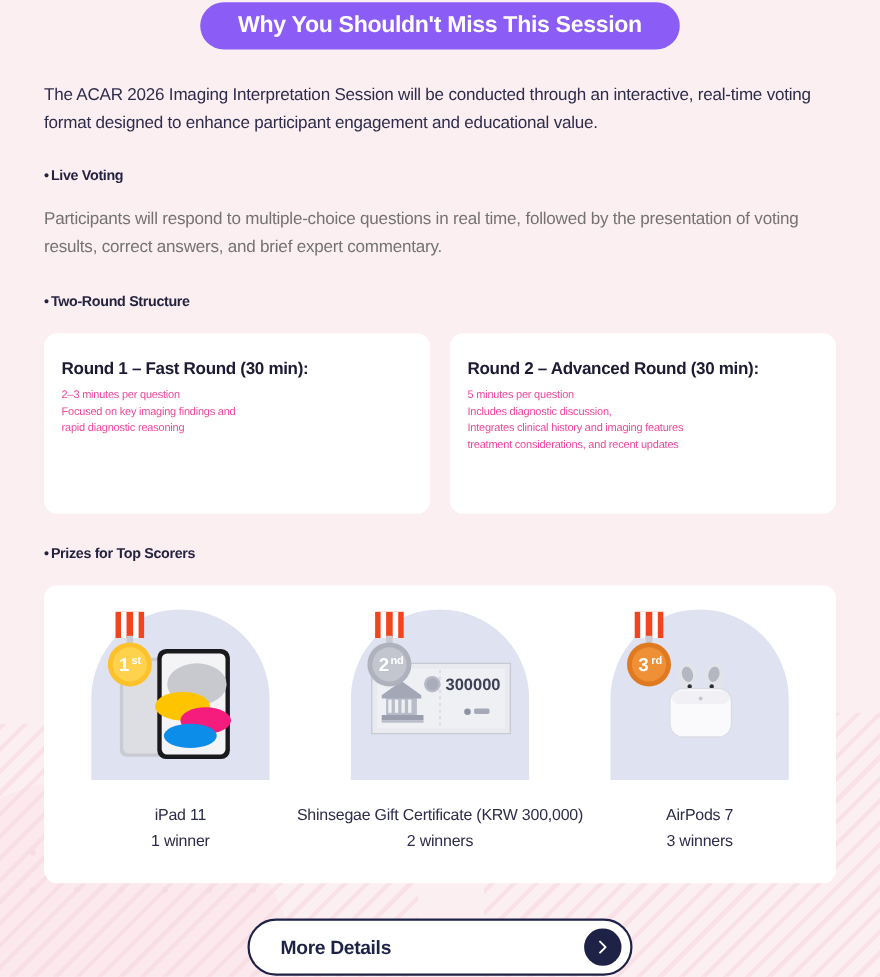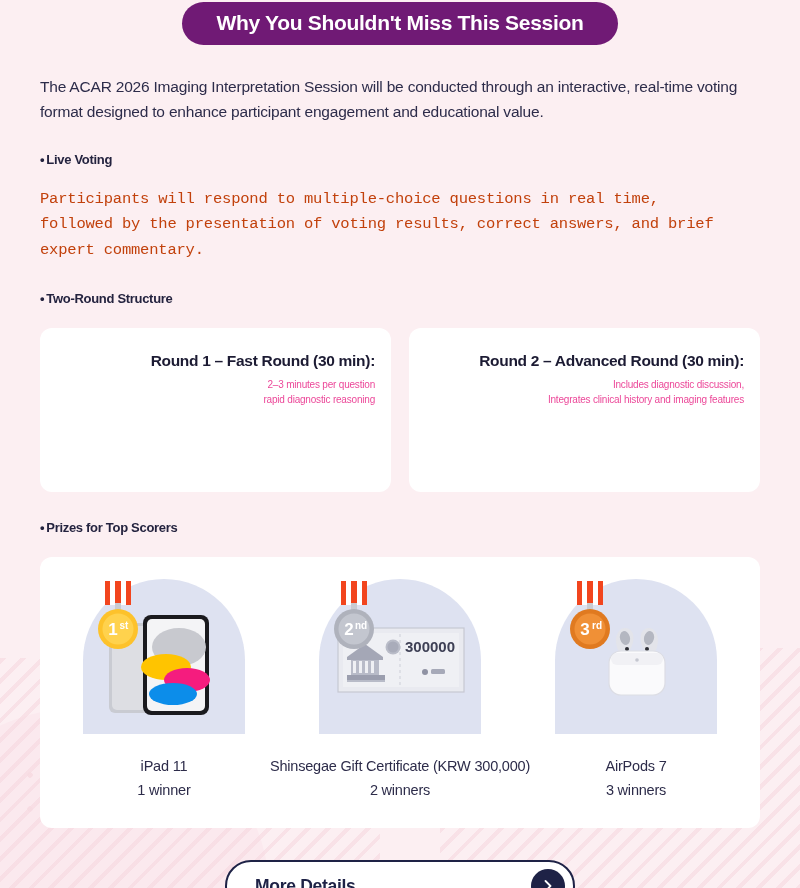--- a/index.html
+++ b/index.html
@@ -50,21 +50,21 @@
     background-image: radial-gradient(circle, rgba(247,219,226,0.9) 2.5px, transparent 3px);
     background-size: 40px 34px;
   }
 
   
   .page { position: relative; z-index: 1; width: 800px; padding: 0 40px; }
 
   
   .header-wrap { display: flex; justify-content: center; padding-top: 2px; }
   .header-pill {
-    background: #701a75;
+    background: #8b5cf6;
     color: #FFFFFF;
     border-radius: 22px;
     padding: 9px 34px 11px;
     font-size: 21px;
     font-weight: bold;
     letter-spacing: -0.3px;
     line-height: 1.1;
     white-space: nowrap;
   }
 
@@ -84,38 +84,37 @@
     font-weight: bold;
     color: #24233F;
     letter-spacing: -0.3px;
   }
   .section-title .bullet { margin-right: 2px; }
 
   .para {
     margin-top: 20px;
     font-size: 15.5px;
     line-height: 1.62;
-    color: #c2410c;
+    color: #737373;
     letter-spacing: -0.2px;
     max-width: 700px;
-    font-family: Liberation Mono, monospace;
   }
 
   
   .rounds {
     margin-top: 22px;
     display: flex;
     gap: 18px;
   }
   .round-card {
     flex: 1;
     background: #FFFFFF;
     border-radius: 12px;
     padding: 24px 16px 30px;
-    text-align: right;
+    text-align: left;
     min-height: 164px;
   }
   .round-head {
     font-size: 15.5px;
     font-weight: bold;
     color: #1C1B33;
     letter-spacing: -0.3px;
     margin-bottom: 7px;
   }
   .round-line {
@@ -220,26 +219,29 @@
   <p class="para">Participants will respond to multiple-choice questions in real time, followed by the presentation of voting results, correct answers, and brief expert commentary.</p>
 
   <h2 class="section-title">
     <span class="bullet">•</span><span>Two-Round Structure</span>
   </h2>
 
   <div class="rounds">
     <div class="round-card">
       <div class="round-head">Round 1 – Fast Round (30 min):</div>
       <div class="round-line">2–3 minutes per question</div>
+      <div class="round-line">Focused on key imaging findings and</div>
       <div class="round-line">rapid diagnostic reasoning</div>
     </div>
     <div class="round-card">
       <div class="round-head">Round 2 – Advanced Round (30 min):</div>
+      <div class="round-line">5 minutes per question</div>
       <div class="round-line">Includes diagnostic discussion,</div>
       <div class="round-line">Integrates clinical history and imaging features</div>
+      <div class="round-line">treatment considerations, and recent updates</div>
     </div>
   </div>
 
   <h2 class="section-title">
     <span class="bullet">•</span><span>Prizes for Top Scorers</span>
   </h2>
 
   <div class="prizes-card">
 
     <div class="prize-col">

